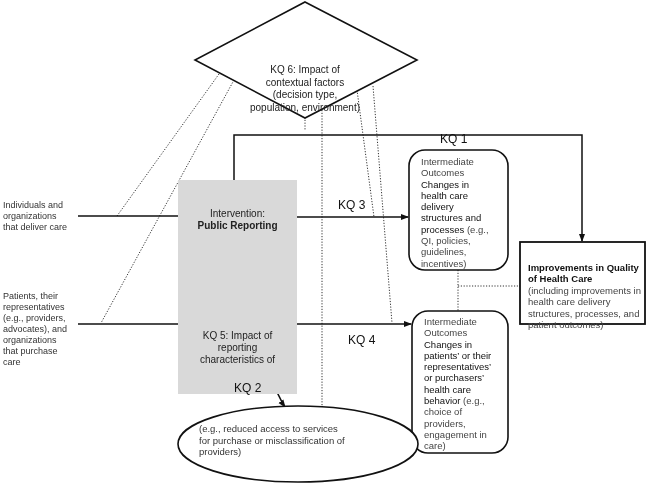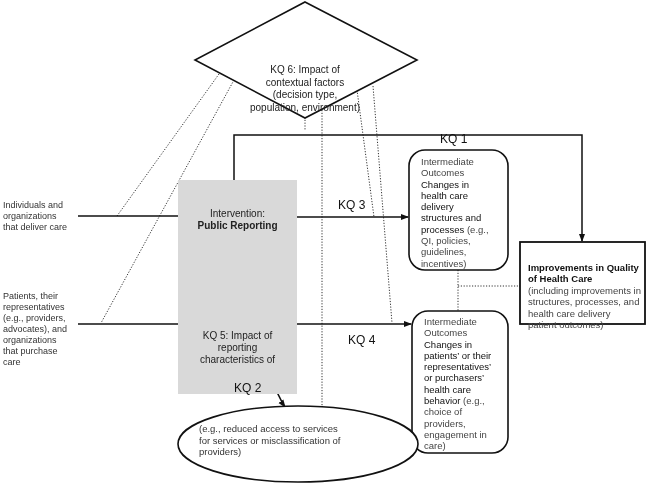--- a/index.html
+++ b/index.html
@@ -130,22 +130,22 @@
   <div>choice of</div>
   <div>providers,</div>
   <div>engagement in</div>
   <div>care)</div>
 </div>
 
 <div class="q-text">
   <div class="bold">Improvements in Quality</div>
   <div class="bold">of Health Care</div>
   <div>(including improvements in</div>
+  <div>health care delivery</div>
   <div>structures, processes, and</div>
-  <div>health care delivery</div>
   <div>patient outcomes)</div>
 </div>
 
 <div class="harms-text">
   <div class="left">(e.g., reduced access to services</div>
-  <div class="left">for services or misclassification of</div>
+  <div class="left">for purchase or misclassification of</div>
   <div class="left">providers)</div>
 </div>
 
 </body></html>

